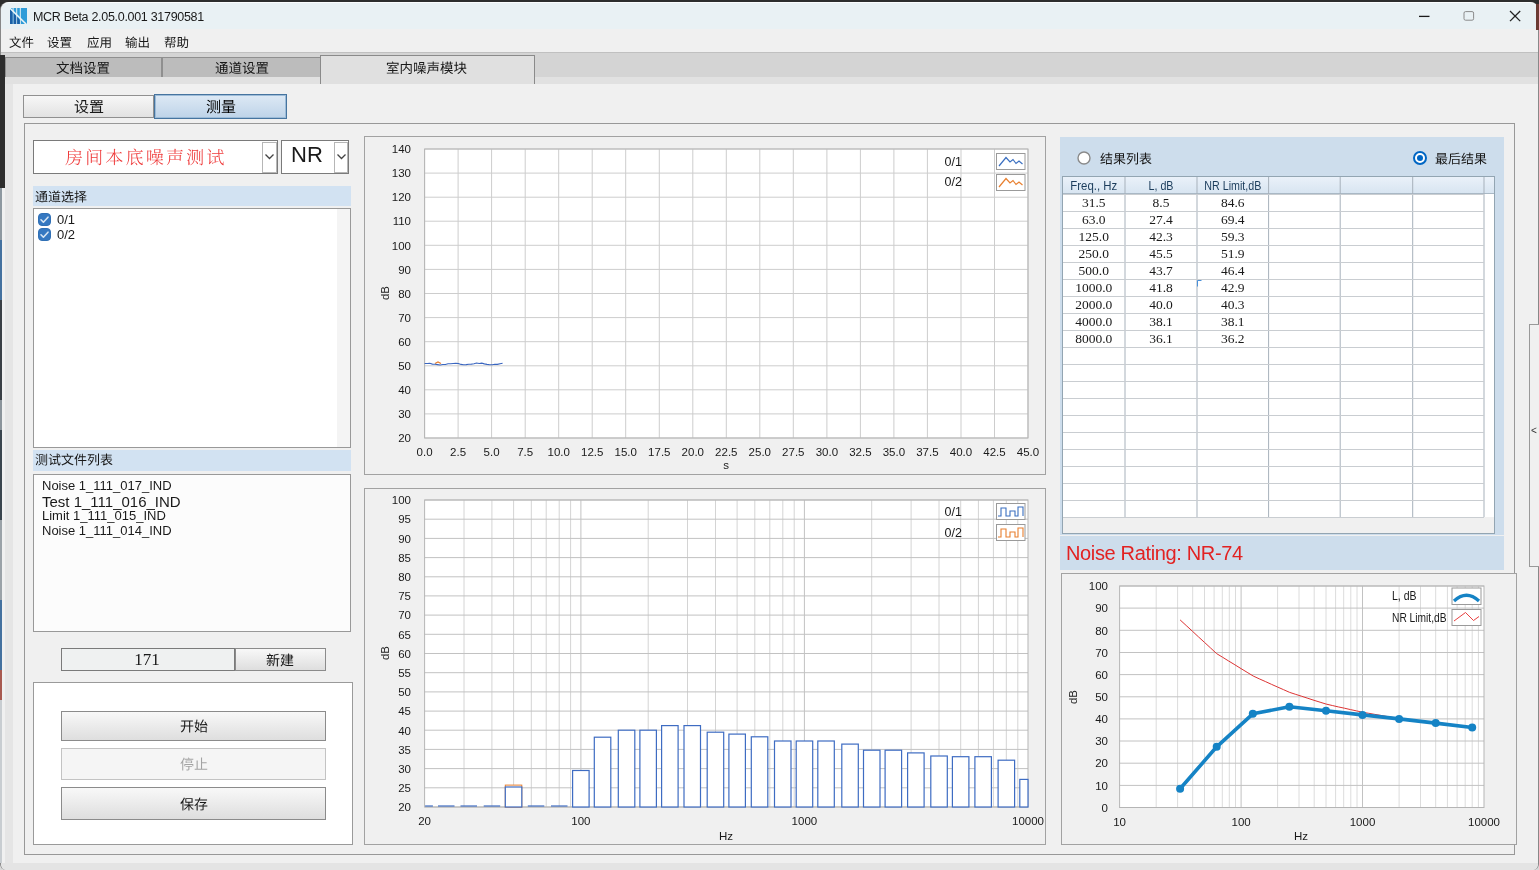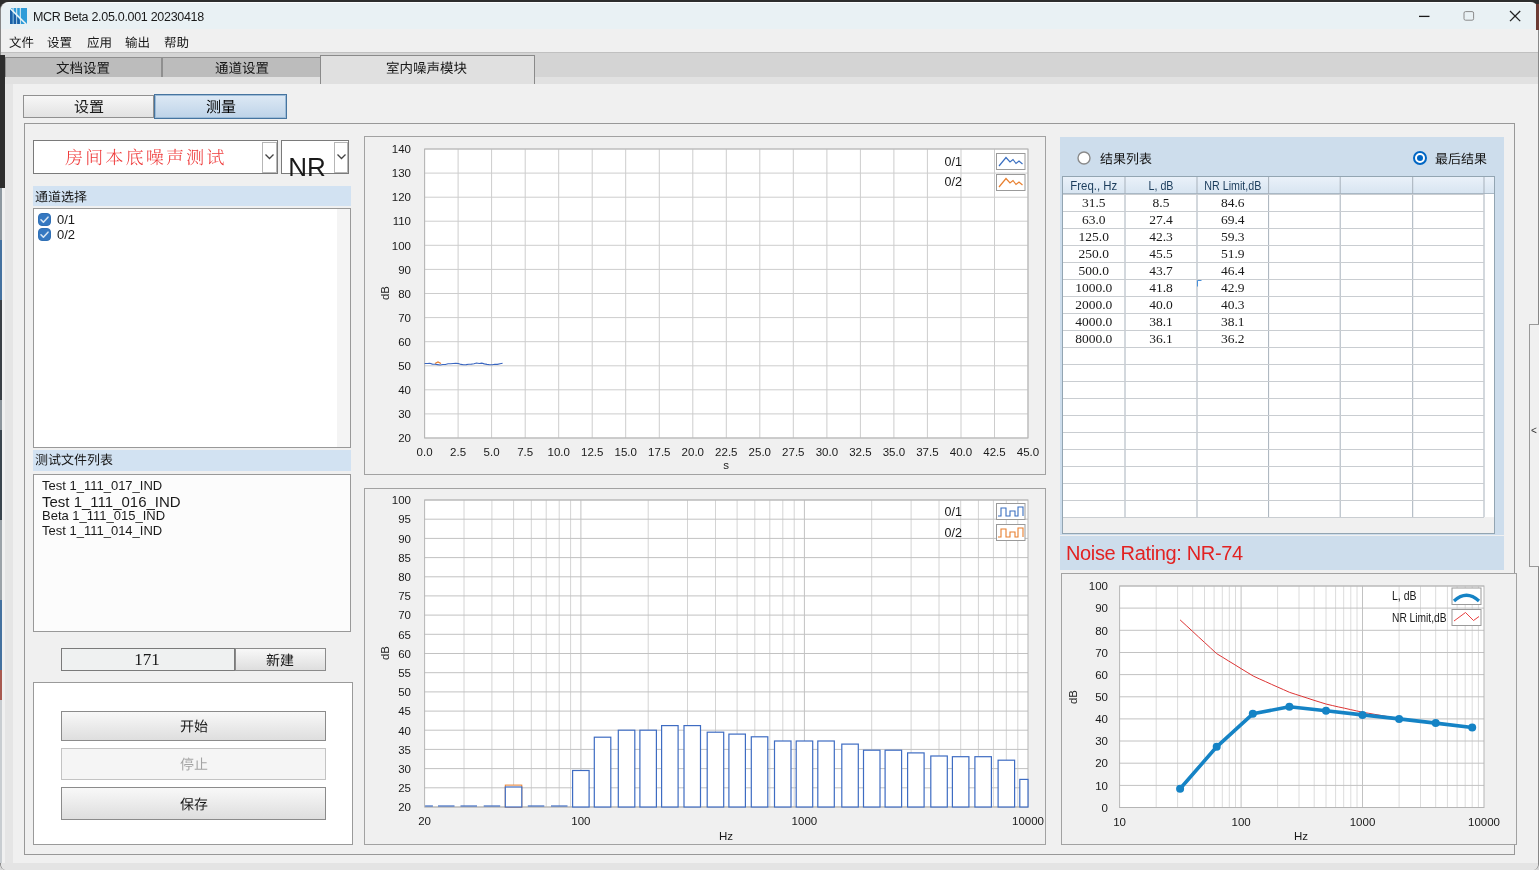--- a/index.html
+++ b/index.html
@@ -23,21 +23,21 @@
         <polygon points="0,1.2 13.6,16 0,16"></polygon>
       </clipPath>
     </defs>
 <g clip-path="url(#icL)" fill="#1b60a6">
       <rect x="0" y="0" width="2.6" height="16"></rect>
       <rect x="3.6" y="0" width="2.6" height="16"></rect>
       <rect x="7.2" y="0" width="2.6" height="16"></rect>
     </g>
 <line x1="-0.3" y1="0" x2="16.3" y2="16.3" stroke="#eef5f7" stroke-width="1.5"></line>
   </svg>
-<div class="txt" style="left:33px;top:9.5px;font-size:12.5px;letter-spacing:-0.3px">MCR Beta 2.05.0.001 20230418</div>
+<div class="txt" style="left:33px;top:9.5px;font-size:12.5px;letter-spacing:-0.3px">MCR Beta 2.05.0.001 31790581</div>
 <svg class="abs" style="left:1400px;top:0" width="139" height="32" viewBox="0 0 139 32">
     <line x1="19" y1="16.4" x2="29.5" y2="16.4" stroke="#1a1a1a" stroke-width="1.3"></line>
     <rect x="64" y="11.6" width="9.6" height="8.6" rx="1.5" fill="none" stroke="#8a8a8a" stroke-width="1"></rect>
     <line x1="110" y1="11" x2="120.2" y2="21.1" stroke="#222" stroke-width="1.3"></line>
     <line x1="110" y1="21.1" x2="120.2" y2="11" stroke="#222" stroke-width="1.3"></line>
   </svg>
 <div class="abs" style="z-index:9;left:1536px;top:4px;width:3px;height:26px;background:#6b3a33"></div>
 <div class="abs" style="z-index:9;left:0;top:55px;width:5px;height:133px;background:#2d2d2d"></div>
 <div class="abs" style="z-index:9;left:0;top:188px;width:2px;height:52px;background:#8d98a0"></div>
 <div class="abs" style="z-index:9;left:0;top:240px;width:2px;height:60px;background:#44719f"></div>
@@ -92,21 +92,21 @@
     <polyline points="2.5,2.5 6.5,6.5 10.5,2.5" fill="none" stroke="#444" stroke-width="1.3"></polyline>
   </svg>
 <div style="position:absolute;left:65.2px;top:147.6px;width:161.6px;height:20.9px"><svg width="161.6" height="20.9" viewBox="0 -15.84 161.60 20.88" style="overflow:visible">
       <path d="M8.8 -9.1 8.7 -9C9.2 -8.5 10 -7.6 10.3 -7C11.3 -6.4 12 -8.3 8.8 -9.1ZM7.8 -15.2 7.7 -15C8.4 -14.5 9.5 -13.5 9.9 -12.8C10.9 -12.2 11.4 -14.3 7.8 -15.2ZM15.5 -7.6 14.7 -6.7H4.4L4.5 -6.1H8.7C8.5 -3.6 7.9 -1 3.3 1L3.5 1.3C7.2 -0.1 8.7 -1.8 9.3 -3.7H13.9C13.7 -1.9 13.4 -0.5 13 -0.2C12.8 -0.1 12.6 -0 12.3 -0C11.9 -0 10.3 -0.1 9.4 -0.2L9.4 0.1C10.2 0.2 11.1 0.4 11.4 0.5C11.6 0.7 11.7 1 11.7 1.2C12.4 1.2 13.1 1.1 13.6 0.7C14.2 0.2 14.7 -1.5 14.9 -3.7C15.3 -3.7 15.5 -3.8 15.6 -3.9L14.4 -4.9L13.8 -4.3H9.4C9.6 -4.9 9.7 -5.5 9.7 -6.1H16.5C16.7 -6.1 16.9 -6.2 17 -6.4C16.4 -6.9 15.5 -7.6 15.5 -7.6ZM4 -9.8V-12H14.6V-9.8ZM3 -12.7V-8.4C3 -5 2.7 -1.6 0.4 1.2L0.6 1.4C3.7 -1.3 4 -5.3 4 -8.4V-9.3H14.6V-8.5H14.7C15.1 -8.5 15.6 -8.8 15.6 -8.9V-11.9C15.9 -11.9 16.2 -12.1 16.3 -12.2L15 -13.2L14.4 -12.5H4.2L3 -13.1Z M23.4 -15.2 23.2 -15C23.9 -14.2 25 -12.9 25.3 -11.9C26.4 -11.2 27.2 -13.5 23.4 -15.2ZM23.9 -12.5 22.3 -12.7V1.4H22.5C22.9 1.4 23.3 1.2 23.3 1V-12C23.7 -12.1 23.9 -12.2 23.9 -12.5ZM31.6 -3.1H26.8V-6.2H31.6ZM25.8 -10.7V-0.8H25.9C26.4 -0.8 26.8 -1.1 26.8 -1.2V-2.6H31.6V-1.1H31.7C32.1 -1.1 32.5 -1.4 32.5 -1.5V-9.5C32.8 -9.6 33.1 -9.7 33.2 -9.8L32 -10.8L31.4 -10.2H26.9ZM31.6 -9.6V-6.8H26.8V-9.6ZM35 -13.5H27.1L27.3 -13H35.2V-0.4C35.2 -0.1 35.1 0 34.7 0C34.3 0 32.2 -0.2 32.2 -0.2V0.1C33.1 0.2 33.6 0.4 33.9 0.6C34.1 0.7 34.3 1 34.3 1.3C35.9 1.1 36.1 0.5 36.1 -0.3V-12.8C36.5 -12.9 36.8 -13 36.9 -13.2L35.5 -14.2Z M55.6 -12.2 54.7 -11.1H49.9V-14.4C50.3 -14.5 50.5 -14.6 50.5 -14.9H50.5L48.9 -15.1V-11.1H41.7L41.8 -10.6H48C46.7 -7.1 44.2 -3.7 41 -1.4L41.3 -1.1C44.7 -3.3 47.3 -6.3 48.9 -9.8V-3.1H44.9L45 -2.6H48.9V1.3H49.1C49.5 1.3 49.9 1.1 49.9 1V-2.6H53.6C53.8 -2.6 54 -2.6 54 -2.8C53.5 -3.4 52.6 -4.1 52.6 -4.1L51.8 -3.1H49.9V-10.5C51.3 -6.7 53.8 -3.5 56.5 -1.8C56.7 -2.3 57.1 -2.6 57.6 -2.6L57.6 -2.8C54.8 -4.2 51.9 -7.2 50.3 -10.6H56.7C56.9 -10.6 57.1 -10.7 57.1 -10.9C56.5 -11.4 55.6 -12.2 55.6 -12.2Z M68.7 -15.3 68.6 -15.2C69.2 -14.7 70 -13.7 70.2 -13C71.3 -12.4 72.1 -14.5 68.7 -15.3ZM69.8 -1.4 69.6 -1.2C70.4 -0.6 71.3 0.4 71.5 1.2C72.5 1.8 73.2 -0.3 69.8 -1.4ZM76.3 -13.8 75.5 -12.7H64.5L63.3 -13.3V-8.2C63.3 -5 63.1 -1.5 61.4 1.2L61.7 1.4C64.1 -1.3 64.3 -5.3 64.3 -8.3V-12.2H77.4C77.6 -12.2 77.8 -12.3 77.9 -12.5C77.3 -13 76.3 -13.8 76.3 -13.8ZM76 -7.1 75.2 -6.1H72.6C72.3 -7.4 72.2 -8.7 72.2 -9.9C73.4 -10.1 74.5 -10.2 75.4 -10.4C75.8 -10.2 76 -10.2 76.2 -10.3L75.1 -11.4C73.4 -10.9 70.4 -10.3 67.7 -10L66.3 -10.4V-0.7C66.3 -0.5 66.2 -0.4 65.6 0.1L66.6 1.3C66.7 1.2 66.8 1.1 66.9 0.8C68.3 -0.4 69.7 -1.7 70.4 -2.3L70.2 -2.6C69.1 -1.9 68.1 -1.2 67.2 -0.7V-5.6H71.8C72.4 -2.9 73.6 -0.6 75.8 0.7C76.6 1.2 77.5 1.5 77.8 1C77.9 0.8 77.8 0.6 77.4 0.1L77.6 -2.1L77.4 -2.1C77.2 -1.5 77 -0.8 76.8 -0.5C76.7 -0.2 76.5 -0.2 76.3 -0.3C74.5 -1.3 73.4 -3.3 72.8 -5.6H76.9C77.2 -5.6 77.4 -5.7 77.4 -5.9C76.9 -6.4 76 -7.1 76 -7.1ZM67.2 -8.3V-9.5C68.5 -9.6 69.9 -9.7 71.2 -9.8C71.3 -8.5 71.4 -7.3 71.6 -6.1H67.2Z M91.6 -6.1V-4.2H86.6L86.8 -3.7H90.8C89.6 -1.9 87.7 -0.3 85.4 0.8L85.6 1.1C88.1 0.1 90.2 -1.3 91.6 -3.1V1.3H91.8C92.1 1.3 92.5 1.1 92.5 1V-3.6C93.7 -1.6 95.5 0 97.3 1C97.4 0.4 97.8 0.2 98.2 0.1L98.2 -0.1C96.4 -0.8 94.2 -2.1 92.9 -3.7H97.6C97.9 -3.7 98.1 -3.8 98.1 -4C97.6 -4.5 96.7 -5.2 96.7 -5.2L95.9 -4.2H92.5V-5.6C92.8 -5.7 92.9 -5.8 92.9 -6ZM85.2 -12.5V-5.1H83.2V-12.5ZM82.3 -13V-2.1H82.4C82.8 -2.1 83.2 -2.3 83.2 -2.5V-4.6H85.2V-3.1H85.4C85.7 -3.1 86.1 -3.4 86.1 -3.5V-12.3C86.5 -12.4 86.8 -12.5 86.9 -12.6L85.6 -13.7L85 -13H83.2L82.3 -13.5ZM94.4 -13.8V-11.7H90.1V-13.8ZM89.2 -14.3V-10.5H89.3C89.7 -10.5 90.1 -10.7 90.1 -10.7V-11.2H94.4V-10.6H94.6C94.9 -10.6 95.3 -10.8 95.4 -10.9V-13.6C95.7 -13.6 96 -13.8 96.1 -13.9L94.8 -14.9L94.3 -14.3H90.2L89.2 -14.8ZM90.5 -9.2V-7H88V-9.2ZM87.2 -9.8V-5.5H87.3C87.7 -5.5 88 -5.7 88 -5.8V-6.5H90.5V-5.7H90.6C90.9 -5.7 91.4 -6 91.4 -6.1V-9C91.7 -9.1 92 -9.2 92.2 -9.4L90.9 -10.3L90.3 -9.8H88.1L87.2 -10.2ZM96.4 -9.2V-7H93.8V-9.2ZM92.9 -9.8V-5.6H93.1C93.4 -5.6 93.8 -5.8 93.8 -5.9V-6.5H96.4V-5.7H96.5C96.8 -5.7 97.3 -5.9 97.3 -6V-9C97.6 -9.1 97.9 -9.2 98.1 -9.4L96.8 -10.3L96.2 -9.8H93.9L92.9 -10.2Z M104.2 -8.4V-5.7C104.2 -3.3 103.9 -0.8 101.8 1.2L102 1.4C104.3 -0.1 104.9 -2.3 105.1 -4.2H114.7V-3H114.9C115.2 -3 115.7 -3.2 115.7 -3.4V-7.7C116 -7.7 116.3 -7.9 116.4 -8L115.1 -9L114.6 -8.4H105.4L104.2 -8.9ZM105.2 -4.7 105.2 -5.7V-7.8H109.5V-4.7ZM110.5 -4.7V-7.8H114.7V-4.7ZM109.5 -15V-13.1H102.1L102.3 -12.6H109.5V-10.5H103.2L103.3 -10H116.7C117 -10 117.1 -10.1 117.2 -10.3C116.6 -10.8 115.7 -11.5 115.7 -11.5L114.9 -10.5H110.5V-12.6H117.4C117.6 -12.6 117.8 -12.7 117.9 -12.9C117.2 -13.4 116.3 -14.1 116.3 -14.1L115.5 -13.1H110.5V-14.4C110.9 -14.4 111.1 -14.6 111.1 -14.9Z M130.8 -11.2 129.2 -11.6C129.2 -4.4 129.3 -1.2 125.3 1.1L125.6 1.4C130.2 -0.8 130 -4.3 130.2 -10.8C130.6 -10.8 130.8 -11 130.8 -11.2ZM130.1 -3.2 129.9 -3.1C130.8 -2.3 131.9 -0.9 132.1 0.1C133.3 0.9 134 -1.6 130.1 -3.2ZM126.9 -14.3V-3.6H127C127.5 -3.6 127.8 -3.8 127.8 -3.9V-13.2H131.8V-3.9H131.9C132.3 -3.9 132.7 -4.2 132.7 -4.2V-13.2C133.1 -13.2 133.3 -13.3 133.4 -13.4L132.2 -14.4L131.7 -13.8H128ZM138.2 -14.5 136.7 -14.7V-0.3C136.7 0 136.6 0.1 136.2 0.1C135.9 0.1 134.3 -0 134.3 -0V0.3C135 0.3 135.4 0.5 135.7 0.6C135.9 0.8 136 1.1 136 1.4C137.4 1.2 137.6 0.7 137.6 -0.2V-14C138 -14.1 138.2 -14.3 138.2 -14.5ZM135.8 -12.4 134.2 -12.6V-2.5H134.4C134.7 -2.5 135.1 -2.8 135.1 -2.9V-12C135.6 -12 135.7 -12.2 135.8 -12.4ZM123 -3.6C122.8 -3.6 122.2 -3.6 122.2 -3.6V-3.2C122.6 -3.2 122.8 -3.1 123.1 -3C123.4 -2.7 123.5 -1.3 123.3 0.5C123.3 1 123.5 1.3 123.8 1.3C124.3 1.3 124.6 0.9 124.7 0.2C124.7 -1.3 124.3 -2.2 124.3 -2.9C124.2 -3.4 124.4 -3.9 124.5 -4.5C124.7 -5.3 125.8 -9.3 126.3 -11.4L126 -11.5C123.6 -4.6 123.6 -4.6 123.4 -4C123.2 -3.6 123.2 -3.6 123 -3.6ZM122.1 -10.8 121.9 -10.7C122.6 -10.2 123.4 -9.2 123.6 -8.5C124.7 -7.8 125.4 -10 122.1 -10.8ZM123.3 -14.9 123.1 -14.7C123.9 -14.2 124.8 -13.3 125.1 -12.5C126.3 -11.8 126.9 -14.2 123.3 -14.9Z M155.6 -14.5 155.4 -14.4C156 -13.8 156.6 -12.8 156.8 -12.1C157.8 -11.3 158.7 -13.3 155.6 -14.5ZM143.4 -15 143.1 -14.8C143.9 -14 144.9 -12.6 145.2 -11.5C146.3 -10.7 147 -13 143.4 -15ZM145.4 -9.5C145.7 -9.6 146 -9.7 146 -9.9L145 -10.7L144.5 -10.2H142.2L142.3 -9.6H144.4V-1.5C144.4 -1.2 144.4 -1 143.8 -0.8L144.5 0.5C144.7 0.4 144.9 0.2 145 -0.1C146.2 -1.4 147.3 -2.6 147.9 -3.3L147.7 -3.5C146.9 -2.9 146.1 -2.2 145.4 -1.7ZM152.1 -8.3 151.5 -7.4H147.1L147.3 -6.9H149.7V-1.7C148.4 -1.4 147.4 -1.1 146.7 -1L147.4 0.2C147.5 0.1 147.6 -0 147.7 -0.3C150.2 -1.2 152.1 -1.9 153.6 -2.5L153.5 -2.8L150.7 -2V-6.9H152.9C153.2 -6.9 153.4 -7 153.4 -7.2C152.9 -7.6 152.1 -8.3 152.1 -8.3ZM157.4 -11.7 156.6 -10.8H154.3C154.3 -11.9 154.3 -13 154.3 -14.2C154.8 -14.3 154.9 -14.5 155 -14.7L153.3 -14.9C153.3 -13.5 153.3 -12.1 153.3 -10.8H146.9L147 -10.2H153.4C153.6 -5.2 154.3 -1.3 156.8 0.6C157.4 1.2 158.4 1.6 158.7 1.1C158.8 0.9 158.8 0.7 158.4 0.1L158.6 -2.5L158.4 -2.6C158.2 -1.8 157.9 -1 157.7 -0.6C157.6 -0.2 157.5 -0.2 157.3 -0.4C155.1 -2 154.5 -5.8 154.3 -10.2H158.3C158.6 -10.2 158.8 -10.3 158.8 -10.5C158.2 -11 157.4 -11.7 157.4 -11.7Z" fill="#ef3a3a"></path>
     </svg></div>
 <div class="abs" style="left:281px;top:140px;width:68px;height:34px;background:#fff;border:1px solid #7a7a7a"></div>
 <div class="abs" style="left:333.5px;top:141.5px;width:14px;height:31px;background:#fff;border:1px solid #b6b6b6"></div>
 <svg class="abs" style="left:334.5px;top:152px" width="13" height="10" viewBox="0 0 13 10">
     <polyline points="2.5,2.5 6.5,6.5 10.5,2.5" fill="none" stroke="#444" stroke-width="1.3"></polyline>
   </svg>
-<div class="txt" style="left:307px;top:152px;font-size:26px;transform:translateX(-50%)">NR</div>
+<div class="txt" style="left:307px;top:142px;font-size:22px;transform:translateX(-50%)">NR</div>
 <div class="abs" style="left:33px;top:186px;width:318px;height:20px;background:#d2e2f2"></div>
 <div style="position:absolute;left:35.0px;top:189.6px;width:52.0px;height:15.1px"><svg width="52.0" height="15.1" viewBox="0 -11.44 52.00 15.08" style="overflow:visible">
       <path d="M0.8 -9.8C1.6 -9.2 2.6 -8.2 3.1 -7.6L3.8 -8.3C3.3 -8.9 2.3 -9.8 1.5 -10.4ZM3.3 -6H0.6V-5.1H2.4V-1.4C1.8 -1.2 1.2 -0.6 0.5 0.1L1.1 0.9C1.8 0 2.4 -0.7 2.9 -0.7C3.2 -0.7 3.6 -0.3 4.1 0C5 0.6 6.1 0.7 7.7 0.7C9.1 0.7 11.4 0.7 12.3 0.6C12.3 0.4 12.5 -0.1 12.6 -0.3C11.3 -0.2 9.3 -0.1 7.7 -0.1C6.3 -0.1 5.2 -0.2 4.3 -0.7C3.9 -1 3.6 -1.3 3.3 -1.4ZM4.7 -10.4V-9.7H10.2C9.7 -9.3 9 -8.9 8.4 -8.6C7.7 -8.8 7.1 -9.1 6.5 -9.3L5.9 -8.8C6.7 -8.5 7.6 -8 8.4 -7.7H4.7V-0.9H5.6V-3.1H7.8V-1H8.7V-3.1H11V-1.9C11 -1.7 10.9 -1.7 10.8 -1.7C10.6 -1.7 10.1 -1.7 9.4 -1.7C9.6 -1.5 9.7 -1.1 9.7 -0.9C10.6 -0.9 11.1 -0.9 11.5 -1C11.8 -1.2 11.9 -1.4 11.9 -1.9V-7.7H10.2C10 -7.8 9.6 -8 9.3 -8.2C10.2 -8.7 11.2 -9.3 11.9 -10L11.3 -10.5L11.1 -10.4ZM11 -6.9V-5.8H8.7V-6.9ZM5.6 -5H7.8V-3.8H5.6ZM5.6 -5.8V-6.9H7.8V-5.8ZM11 -5V-3.8H8.7V-5Z M13.8 -9.9C14.5 -9.3 15.3 -8.3 15.7 -7.7L16.5 -8.3C16.1 -8.9 15.3 -9.8 14.6 -10.4ZM18.9 -4.8H23.3V-3.7H18.9ZM18.9 -3H23.3V-1.9H18.9ZM18.9 -6.6H23.3V-5.5H18.9ZM18 -7.3V-1.2H24.2V-7.3H21.1C21.3 -7.6 21.4 -8 21.6 -8.4H25.3V-9.2H22.9C23.2 -9.6 23.5 -10.2 23.8 -10.6L22.9 -10.9C22.7 -10.4 22.2 -9.7 21.9 -9.2H19.5L20.1 -9.5C20 -9.9 19.6 -10.5 19.2 -11L18.4 -10.6C18.7 -10.2 19.1 -9.6 19.3 -9.2H17V-8.4H20.5C20.4 -8 20.3 -7.6 20.2 -7.3ZM16.4 -6.3H13.7V-5.4H15.5V-1.3C14.9 -1.1 14.2 -0.6 13.5 0.1L14.2 0.9C14.8 0.1 15.5 -0.6 16 -0.6C16.2 -0.6 16.7 -0.2 17.2 0.1C18.1 0.6 19.2 0.7 20.8 0.7C22 0.7 24.3 0.7 25.2 0.6C25.2 0.3 25.4 -0.1 25.5 -0.4C24.2 -0.2 22.3 -0.1 20.8 -0.1C19.4 -0.1 18.3 -0.2 17.4 -0.7C17 -0.9 16.7 -1.2 16.4 -1.3Z M26.8 -9.9C27.5 -9.3 28.4 -8.4 28.8 -7.8L29.6 -8.4C29.2 -9 28.3 -9.9 27.5 -10.5ZM31.8 -10.5C31.5 -9.4 30.9 -8.2 30.2 -7.5C30.5 -7.3 30.9 -7.1 31.1 -6.9C31.4 -7.3 31.7 -7.8 31.9 -8.3H33.8V-6.4H30.2V-5.5H32.5C32.3 -3.8 31.8 -2.6 29.8 -1.9C30 -1.7 30.3 -1.3 30.4 -1.1C32.6 -1.9 33.2 -3.4 33.5 -5.5H34.8V-2.5C34.8 -1.5 35 -1.2 36 -1.2C36.2 -1.2 37.1 -1.2 37.3 -1.2C38.1 -1.2 38.4 -1.6 38.5 -3.3C38.2 -3.3 37.8 -3.5 37.6 -3.7C37.6 -2.3 37.5 -2.1 37.2 -2.1C37 -2.1 36.3 -2.1 36.2 -2.1C35.8 -2.1 35.8 -2.2 35.8 -2.5V-5.5H38.4V-6.4H34.8V-8.3H37.8V-9.1H34.8V-10.9H33.8V-9.1H32.3C32.5 -9.5 32.6 -9.9 32.7 -10.3ZM29.3 -5.9H26.7V-5H28.3V-1.1C27.8 -0.8 27.2 -0.4 26.6 0.2L27.2 1C28 0.2 28.7 -0.4 29.2 -0.4C29.4 -0.4 29.8 -0.1 30.4 0.2C31.2 0.8 32.3 0.9 33.8 0.9C35.1 0.9 37.3 0.8 38.3 0.8C38.3 0.5 38.5 -0 38.6 -0.3C37.3 -0.1 35.3 -0 33.8 -0C32.4 -0 31.3 -0.1 30.5 -0.6C29.9 -1 29.6 -1.3 29.3 -1.3Z M41.3 -10.9V-8.3H39.6V-7.4H41.3V-4.6C40.6 -4.4 40 -4.2 39.5 -4.1L39.7 -3.1L41.3 -3.7V-0.2C41.3 0 41.2 0.1 41.1 0.1C40.9 0.1 40.4 0.1 39.9 0.1C40 0.3 40.1 0.7 40.1 1C41 1 41.5 1 41.8 0.8C42.1 0.7 42.2 0.4 42.2 -0.2V-4L43.8 -4.5L43.6 -5.4L42.2 -4.9V-7.4H43.8V-8.3H42.2V-10.9ZM49.5 -9.3C49 -8.7 48.3 -8.1 47.6 -7.6C46.9 -8.1 46.4 -8.7 45.9 -9.3ZM44.1 -10.2V-9.3H45C45.5 -8.5 46.1 -7.7 46.9 -7.1C45.8 -6.5 44.7 -6 43.6 -5.7C43.8 -5.5 44 -5.2 44.1 -4.9C45.3 -5.3 46.5 -5.8 47.6 -6.5C48.6 -5.8 49.8 -5.3 51.1 -4.9C51.2 -5.2 51.5 -5.6 51.7 -5.7C50.4 -6 49.3 -6.4 48.4 -7C49.4 -7.8 50.3 -8.8 50.8 -9.9L50.2 -10.3L50.1 -10.2ZM47.1 -5.4V-4.2H44.4V-3.3H47.1V-2H43.8V-1.1H47.1V1.1H48V-1.1H51.4V-2H48V-3.3H50.5V-4.2H48V-5.4Z" fill="#1a1a1a"></path>
     </svg></div>
 <div class="abs" style="left:33px;top:208px;width:318px;height:240px;background:#fff;border:1px solid #999"></div>
 <div class="abs" style="left:337px;top:209px;width:13px;height:238px;background:#f4f4f4"></div>
 <svg class="abs" style="left:38.0px;top:213.0px" width="13" height="13" viewBox="0 0 13 13">
     <rect x="0.5" y="0.5" width="12" height="12" rx="3.5" fill="#3578c1" stroke="#3070b5"></rect>
     <polyline points="3,6.8 5.4,9.2 10,4.2" fill="none" stroke="#d5e4f2" stroke-width="1.6" stroke-linecap="round" stroke-linejoin="round"></polyline>
   </svg>
@@ -114,24 +114,24 @@
 <svg class="abs" style="left:38.0px;top:228.0px" width="13" height="13" viewBox="0 0 13 13">
     <rect x="0.5" y="0.5" width="12" height="12" rx="3.5" fill="#3578c1" stroke="#3070b5"></rect>
     <polyline points="3,6.8 5.4,9.2 10,4.2" fill="none" stroke="#d5e4f2" stroke-width="1.6" stroke-linecap="round" stroke-linejoin="round"></polyline>
   </svg>
 <div class="txt" style="left:57px;top:227px;font-size:13px">0/2</div>
 <div class="abs" style="left:33px;top:449.5px;width:318px;height:21px;background:#d2e2f2"></div>
 <div style="position:absolute;left:34.5px;top:452.6px;width:78.0px;height:15.1px"><svg width="78.0" height="15.1" viewBox="0 -11.44 78.00 15.08" style="overflow:visible">
       <path d="M6.3 -1.2C7 -0.5 7.7 0.4 8.1 0.9L8.7 0.5C8.4 -0.1 7.6 -0.9 6.9 -1.6ZM4.1 -10.2V-2H4.8V-9.4H7.6V-2H8.4V-10.2ZM11.3 -10.8V-0.1C11.3 0.1 11.2 0.2 11 0.2C10.8 0.2 10.2 0.2 9.5 0.2C9.6 0.4 9.8 0.8 9.8 1C10.7 1 11.3 1 11.6 0.8C11.9 0.7 12.1 0.4 12.1 -0.1V-10.8ZM9.5 -9.8V-2H10.3V-9.8ZM5.8 -8.5V-3.9C5.8 -2.3 5.5 -0.7 3.4 0.4C3.5 0.5 3.8 0.9 3.8 1C6.2 -0.2 6.6 -2.1 6.6 -3.9V-8.5ZM1.1 -10.1C1.8 -9.7 2.7 -9.1 3.2 -8.6L3.8 -9.4C3.3 -9.8 2.3 -10.4 1.6 -10.8ZM0.5 -6.6C1.2 -6.2 2.2 -5.6 2.6 -5.2L3.2 -6C2.7 -6.4 1.8 -6.9 1.1 -7.3ZM0.8 0.4 1.6 0.9C2.2 -0.3 2.8 -1.9 3.3 -3.3L2.5 -3.8C2 -2.3 1.3 -0.7 0.8 0.4Z M14.6 -10.1C15.2 -9.5 16.1 -8.7 16.4 -8.1L17.1 -8.8C16.7 -9.3 15.9 -10.1 15.2 -10.7ZM23.1 -10.3C23.6 -9.8 24.2 -9 24.5 -8.5L25.2 -8.9C24.9 -9.5 24.3 -10.2 23.8 -10.8ZM13.7 -6.8V-5.9H15.5V-1.2C15.5 -0.7 15.1 -0.3 14.8 -0.1C15 0.1 15.2 0.5 15.3 0.7C15.5 0.5 15.9 0.2 18.1 -1.3C18 -1.5 17.9 -1.8 17.8 -2.1L16.4 -1.2V-6.8ZM21.7 -10.9 21.8 -8.2H17.5V-7.3H21.8C22.1 -2.4 22.7 1 24.3 1C24.8 1 25.3 0.5 25.6 -1.7C25.4 -1.8 25 -2.1 24.8 -2.3C24.7 -1 24.6 -0.3 24.3 -0.3C23.5 -0.3 23 -3.3 22.8 -7.3H25.5V-8.2H22.8C22.7 -9.1 22.7 -9.9 22.7 -10.9ZM17.7 -0.8 18 0.1C19 -0.2 20.5 -0.6 21.8 -1L21.7 -1.9L20.2 -1.5V-4.5H21.4V-5.4H17.9V-4.5H19.3V-1.2Z M31.5 -10.7C31.9 -10.1 32.3 -9.2 32.5 -8.7L33.5 -9C33.4 -9.5 32.9 -10.4 32.5 -11ZM26.6 -8.6V-7.7H28.7C29.4 -5.7 30.5 -4 31.8 -2.6C30.4 -1.4 28.6 -0.5 26.5 0.1C26.7 0.3 27 0.8 27.1 1C29.2 0.3 31.1 -0.6 32.5 -1.9C34 -0.6 35.8 0.4 37.9 0.9C38.1 0.7 38.4 0.3 38.6 0.1C36.5 -0.5 34.7 -1.4 33.3 -2.6C34.6 -4 35.6 -5.6 36.3 -7.7H38.4V-8.6ZM32.6 -3.3C31.3 -4.5 30.4 -6 29.7 -7.7H35.2C34.6 -5.9 33.7 -4.5 32.6 -3.3Z M43.1 -4.4V-3.5H46.9V1H47.8V-3.5H51.4V-4.4H47.8V-7.3H50.8V-8.3H47.8V-10.8H46.9V-8.3H45.1C45.3 -8.8 45.4 -9.5 45.6 -10.1L44.6 -10.3C44.3 -8.6 43.8 -6.9 43 -5.8C43.3 -5.7 43.7 -5.5 43.8 -5.3C44.2 -5.9 44.5 -6.6 44.8 -7.3H46.9V-4.4ZM42.5 -10.9C41.8 -8.9 40.6 -7 39.4 -5.7C39.6 -5.5 39.9 -5 40 -4.7C40.4 -5.2 40.8 -5.7 41.2 -6.2V1H42.1V-7.8C42.6 -8.7 43 -9.6 43.4 -10.6Z M60.3 -9.4V-2.1H61.3V-9.4ZM63 -10.9V-0.2C63 -0 62.9 0.1 62.7 0.1C62.5 0.1 61.9 0.1 61.1 0C61.3 0.3 61.4 0.7 61.5 1C62.5 1 63.1 1 63.5 0.8C63.9 0.7 64 0.4 64 -0.2V-10.9ZM54.4 -3.9C55 -3.5 55.8 -2.8 56.3 -2.4C55.4 -1.1 54.3 -0.2 53 0.3C53.2 0.5 53.5 0.9 53.6 1.1C56.4 -0.1 58.4 -2.7 59 -7.2L58.4 -7.4L58.3 -7.3H55.3C55.5 -7.9 55.7 -8.6 55.9 -9.3H59.4V-10.2H52.8V-9.3H54.9C54.5 -7.3 53.7 -5.4 52.7 -4.2C52.9 -4.1 53.3 -3.8 53.4 -3.6C54.1 -4.4 54.6 -5.3 55 -6.4H58C57.7 -5.2 57.3 -4.1 56.8 -3.2C56.3 -3.7 55.5 -4.2 54.9 -4.6Z M68.3 1C68.6 0.8 69.1 0.7 72.7 -0.5C72.6 -0.7 72.6 -1.1 72.5 -1.4L69.4 -0.4V-3.3C70.1 -3.8 70.8 -4.4 71.4 -5C72.4 -2.3 74.2 -0.3 76.9 0.6C77.1 0.3 77.3 -0 77.6 -0.2C76.3 -0.6 75.2 -1.3 74.3 -2.1C75.1 -2.6 76 -3.3 76.8 -3.9L76 -4.5C75.4 -3.9 74.5 -3.2 73.7 -2.7C73.2 -3.4 72.7 -4.1 72.4 -5H77.1V-5.8H72V-7H76.2V-7.8H72V-8.9H76.7V-9.8H72V-10.9H71V-9.8H66.4V-8.9H71V-7.8H67V-7H71V-5.8H65.8V-5H70.2C68.9 -3.9 67.1 -2.9 65.5 -2.4C65.7 -2.2 66 -1.8 66.1 -1.6C66.8 -1.8 67.6 -2.2 68.4 -2.6V-0.7C68.4 -0.2 68.1 0 67.8 0.1C68 0.4 68.2 0.8 68.3 1Z" fill="#1a1a1a"></path>
     </svg></div>
 <div class="abs" style="left:33px;top:474px;width:318px;height:158px;background:#fcfcfc;border:1px solid #999"></div>
-<div class="txt" style="left:42px;top:477.5px;font-size:13px">Test 1_111_017_IND</div>
+<div class="txt" style="left:42px;top:477.5px;font-size:13px">Noise 1_111_017_IND</div>
 <div class="txt" style="left:42px;top:492.5px;font-size:15px">Test 1_111_016_IND</div>
-<div class="txt" style="left:42px;top:507.5px;font-size:13px">Beta 1_111_015_IND</div>
-<div class="txt" style="left:42px;top:522.5px;font-size:13px">Test 1_111_014_IND</div>
+<div class="txt" style="left:42px;top:507.5px;font-size:13px">Limit 1_111_015_IND</div>
+<div class="txt" style="left:42px;top:522.5px;font-size:13px">Noise 1_111_014_IND</div>
 <div class="abs" style="left:61px;top:648px;width:174px;height:23px;background:#eff1f1;border:1px solid #7a7a7a"></div>
 <div class="txt" style="left:147px;top:650px;font-size:17px;font-family:'Liberation Serif',serif;transform:translateX(-50%)">171</div>
 <div class="btn" style="left:235px;top:648px;width:91px;height:23px"></div>
 <div style="position:absolute;left:266.0px;top:653.1px;width:28.0px;height:16.2px"><svg width="28.0" height="16.2" viewBox="0 -12.32 28.00 16.24" style="overflow:visible">
       <path d="M5 -3C5.5 -2.3 6 -1.3 6.2 -0.7L6.9 -1.2C6.7 -1.8 6.2 -2.7 5.8 -3.4ZM1.9 -3.3C1.6 -2.4 1.1 -1.6 0.6 -1C0.8 -0.8 1.1 -0.6 1.3 -0.4C1.9 -1.1 2.4 -2.1 2.7 -3.1ZM7.7 -10.4V-5.6C7.7 -3.7 7.6 -1.3 6.4 0.4C6.7 0.5 7.1 0.8 7.3 1C8.5 -0.8 8.7 -3.6 8.7 -5.6V-6H10.8V1.1H11.9V-6H13.4V-7H8.7V-9.7C10.2 -9.9 11.8 -10.3 13 -10.7L12.1 -11.5C11.1 -11.1 9.3 -10.7 7.7 -10.4ZM3 -11.6C3.2 -11.2 3.4 -10.7 3.6 -10.3H0.9V-9.4H7V-10.3H4.7C4.5 -10.8 4.2 -11.4 3.9 -11.8ZM5.3 -9.3C5.1 -8.7 4.8 -7.7 4.5 -7.1H0.6V-6.2H3.5V-4.7H0.7V-3.8H3.5V-0.3C3.5 -0.1 3.5 -0.1 3.3 -0.1C3.2 -0.1 2.8 -0.1 2.3 -0.1C2.4 0.2 2.5 0.6 2.6 0.8C3.3 0.8 3.7 0.8 4.1 0.7C4.4 0.5 4.5 0.3 4.5 -0.2V-3.8H7.1V-4.7H4.5V-6.2H7.3V-7.1H5.5C5.7 -7.7 6 -8.4 6.3 -9.1ZM1.8 -9.1C2 -8.5 2.3 -7.6 2.3 -7.1L3.2 -7.4C3.1 -7.9 2.9 -8.7 2.6 -9.3Z M19.5 -10.6V-9.7H22.1V-8.7H18.6V-7.9H22.1V-6.8H19.4V-5.9H22.1V-4.8H19.3V-4H22.1V-2.9H18.7V-2.1H22.1V-0.7H23.1V-2.1H27.1V-2.9H23.1V-4H26.6V-4.8H23.1V-5.9H26.3V-7.9H27.2V-8.7H26.3V-10.6H23.1V-11.8H22.1V-10.6ZM23.1 -7.9H25.3V-6.8H23.1ZM23.1 -8.7V-9.7H25.3V-8.7ZM15.4 -5.5C15.4 -5.7 15.7 -5.8 15.9 -6H17.6C17.4 -4.7 17.2 -3.6 16.8 -2.7C16.4 -3.3 16.1 -4 15.9 -4.8L15.1 -4.5C15.4 -3.4 15.8 -2.5 16.4 -1.8C15.9 -0.8 15.2 -0.1 14.5 0.4C14.7 0.6 15.1 0.9 15.3 1.1C16 0.6 16.6 -0.1 17.1 -1C18.5 0.4 20.6 0.8 23.1 0.8H27.1C27.1 0.5 27.3 0 27.5 -0.2C26.8 -0.2 23.7 -0.2 23.2 -0.2C20.8 -0.2 18.9 -0.5 17.5 -1.8C18.1 -3.1 18.5 -4.8 18.7 -6.8L18.1 -6.9L17.9 -6.9H16.7C17.4 -7.9 18.1 -9.3 18.7 -10.6L18.1 -11L17.7 -10.9H14.9V-10H17.3C16.8 -8.7 16.1 -7.6 15.8 -7.2C15.5 -6.8 15.2 -6.4 14.9 -6.4C15.1 -6.1 15.3 -5.7 15.4 -5.5Z" fill="#1a1a1a"></path>
     </svg></div>
 <div class="abs" style="left:33px;top:682px;width:320px;height:163px;background:#fff;border:1px solid #9a9a9a"></div>
 <div class="btn" style="left:61px;top:711px;width:265px;height:30px"></div>
 <div style="position:absolute;left:179.5px;top:719.1px;width:28.0px;height:16.2px"><svg width="28.0" height="16.2" viewBox="0 -12.32 28.00 16.24" style="overflow:visible">
       <path d="M9.1 -9.8V-5.9H5.2V-6.5V-9.8ZM0.7 -5.9V-4.8H4C3.8 -2.9 3.1 -1.1 0.8 0.4C1 0.6 1.4 0.9 1.6 1.2C4.2 -0.5 4.9 -2.6 5.1 -4.8H9.1V1.1H10.2V-4.8H13.3V-5.9H10.2V-9.8H12.9V-10.8H1.2V-9.8H4.1V-6.5L4.1 -5.9Z M20.5 -4.6V1.1H21.4V0.5H25.7V1.1H26.7V-4.6ZM21.4 -0.4V-3.6H25.7V-0.4ZM20 -5.7C20.4 -5.9 21 -5.9 26.2 -6.3C26.4 -6 26.6 -5.6 26.7 -5.3L27.6 -5.8C27.1 -6.9 26.2 -8.5 25.2 -9.7L24.4 -9.3C24.8 -8.7 25.3 -8 25.7 -7.2L21.3 -7C22.2 -8.2 23.1 -9.8 23.9 -11.5L22.8 -11.8C22.1 -10 20.9 -8.1 20.6 -7.6C20.2 -7.1 19.9 -6.8 19.7 -6.7C19.8 -6.4 19.9 -5.9 20 -5.7ZM16.8 -7.9H18.4C18.3 -6.1 17.9 -4.6 17.5 -3.4C17 -3.8 16.5 -4.1 16 -4.5C16.3 -5.5 16.6 -6.7 16.8 -7.9ZM14.9 -4.1C15.6 -3.6 16.4 -3 17 -2.4C16.4 -1.2 15.6 -0.3 14.6 0.3C14.8 0.5 15.1 0.8 15.2 1.1C16.3 0.4 17.1 -0.5 17.8 -1.7C18.3 -1.2 18.8 -0.7 19.1 -0.3L19.7 -1.1C19.4 -1.6 18.9 -2.2 18.2 -2.7C18.9 -4.3 19.3 -6.3 19.4 -8.8L18.8 -8.9L18.7 -8.9H17C17.2 -9.8 17.4 -10.8 17.5 -11.6L16.5 -11.7C16.4 -10.8 16.3 -9.9 16.1 -8.9H14.6V-7.9H15.9C15.6 -6.5 15.2 -5.1 14.9 -4.1Z" fill="#1a1a1a"></path>

